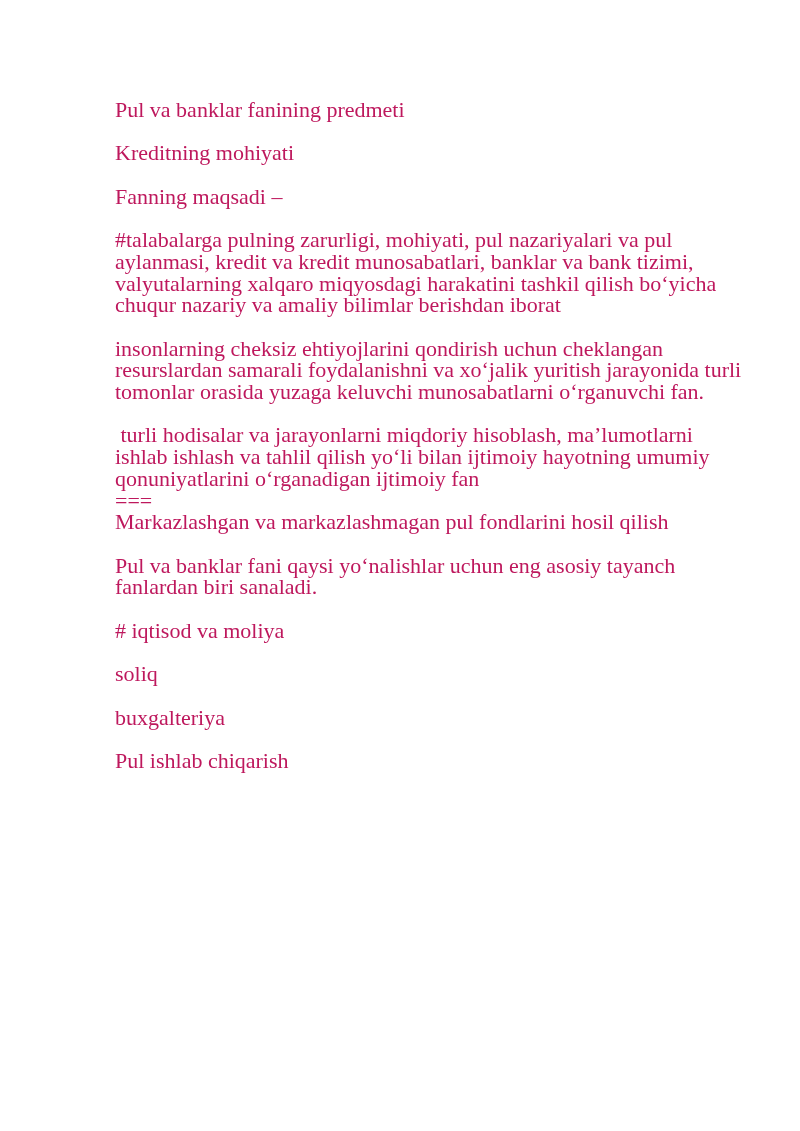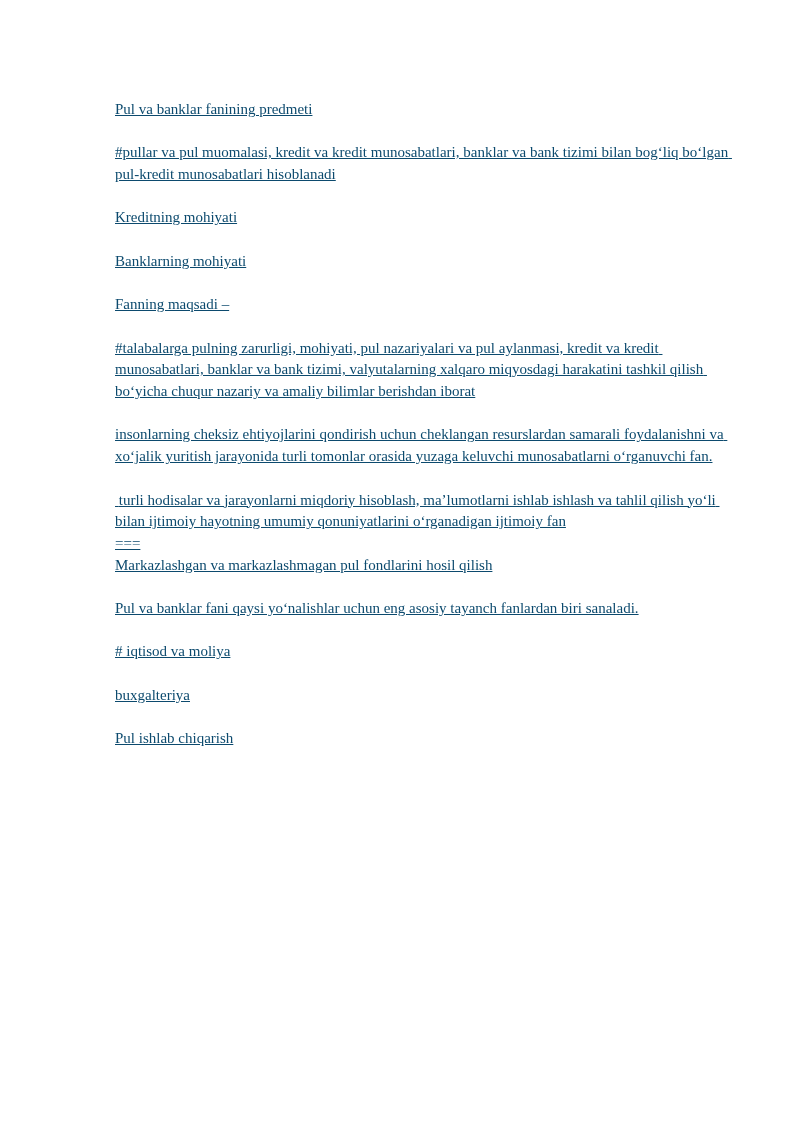--- a/index.html
+++ b/index.html
@@ -13,45 +13,43 @@
     height: 1131px;
     background: #ffffff;
     overflow: hidden;
   }
   .doc-content {
     position: absolute;
     left: 115px;
     top: 99px;
     width: 632px;
     font-family: "Liberation Serif", "DejaVu Serif", serif;
-    font-size: 15px;
+    font-size: 22px;
     line-height: 21.7px;
-    color: #0c4a6e;
-    text-decoration: underline;
+    color: #be185d;
   }
   .doc-content p {
     margin: 0 0 21.7px 0;
     padding: 0;
     white-space: pre-wrap;
     word-wrap: break-word;
   }
 </style>
 </head>
 <body>
 
 <div class="page">
   <div class="doc-content">
     <p>Pul va banklar fanining predmeti</p>
-    <p>#pullar va pul muomalasi, kredit va kredit munosabatlari, banklar va bank tizimi bilan bog‘liq bo‘lgan pul-kredit munosabatlari hisoblanadi</p>
     <p>Kreditning mohiyati</p>
-    <p>Banklarning mohiyati</p>
     <p>Fanning maqsadi –</p>
     <p>#talabalarga pulning zarurligi, mohiyati, pul nazariyalari va pul aylanmasi, kredit va kredit munosabatlari, banklar va bank tizimi, valyutalarning xalqaro miqyosdagi harakatini tashkil qilish bo‘yicha chuqur nazariy va amaliy bilimlar berishdan iborat</p>
     <p>insonlarning cheksiz ehtiyojlarini qondirish uchun cheklangan resurslardan samarali foydalanishni va xo‘jalik yuritish jarayonida turli tomonlar orasida yuzaga keluvchi munosabatlarni o‘rganuvchi fan.</p>
     <p> turli hodisalar va jarayonlarni miqdoriy hisoblash, ma’lumotlarni ishlab ishlash va tahlil qilish yo‘li bilan ijtimoiy hayotning umumiy qonuniyatlarini o‘rganadigan ijtimoiy fan
 ===
 Markazlashgan va markazlashmagan pul fondlarini hosil qilish</p>
     <p>Pul va banklar fani qaysi yo‘nalishlar uchun eng asosiy tayanch fanlardan biri sanaladi.</p>
     <p># iqtisod va moliya</p>
+    <p>soliq</p>
     <p>buxgalteriya</p>
     <p>Pul ishlab chiqarish</p>
   </div>
 </div>
 
 </body></html>

